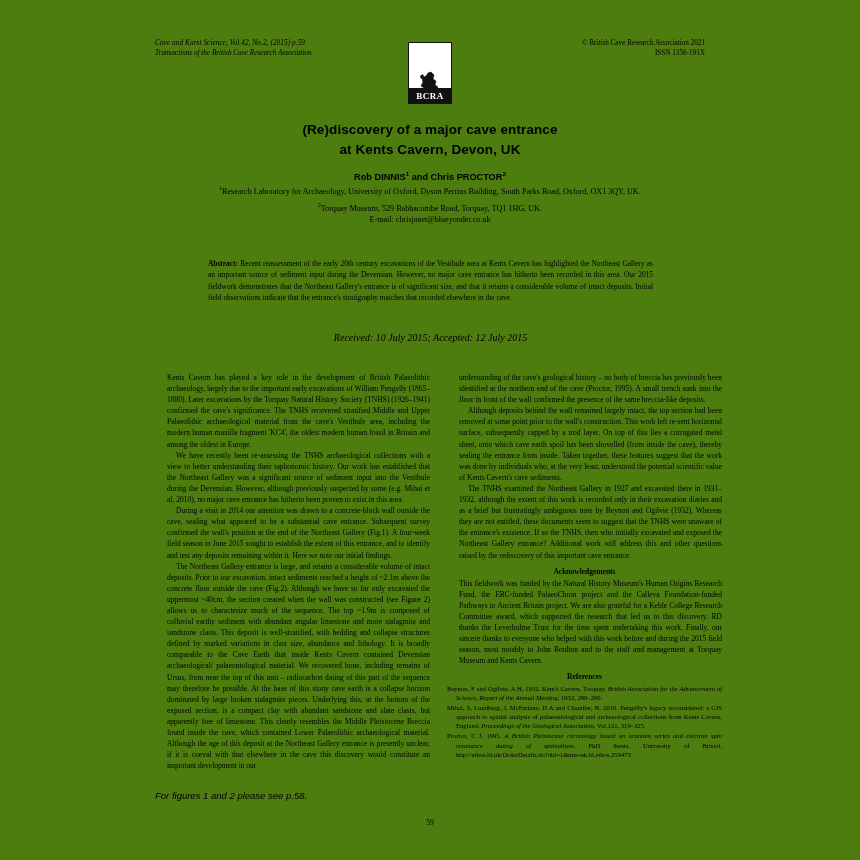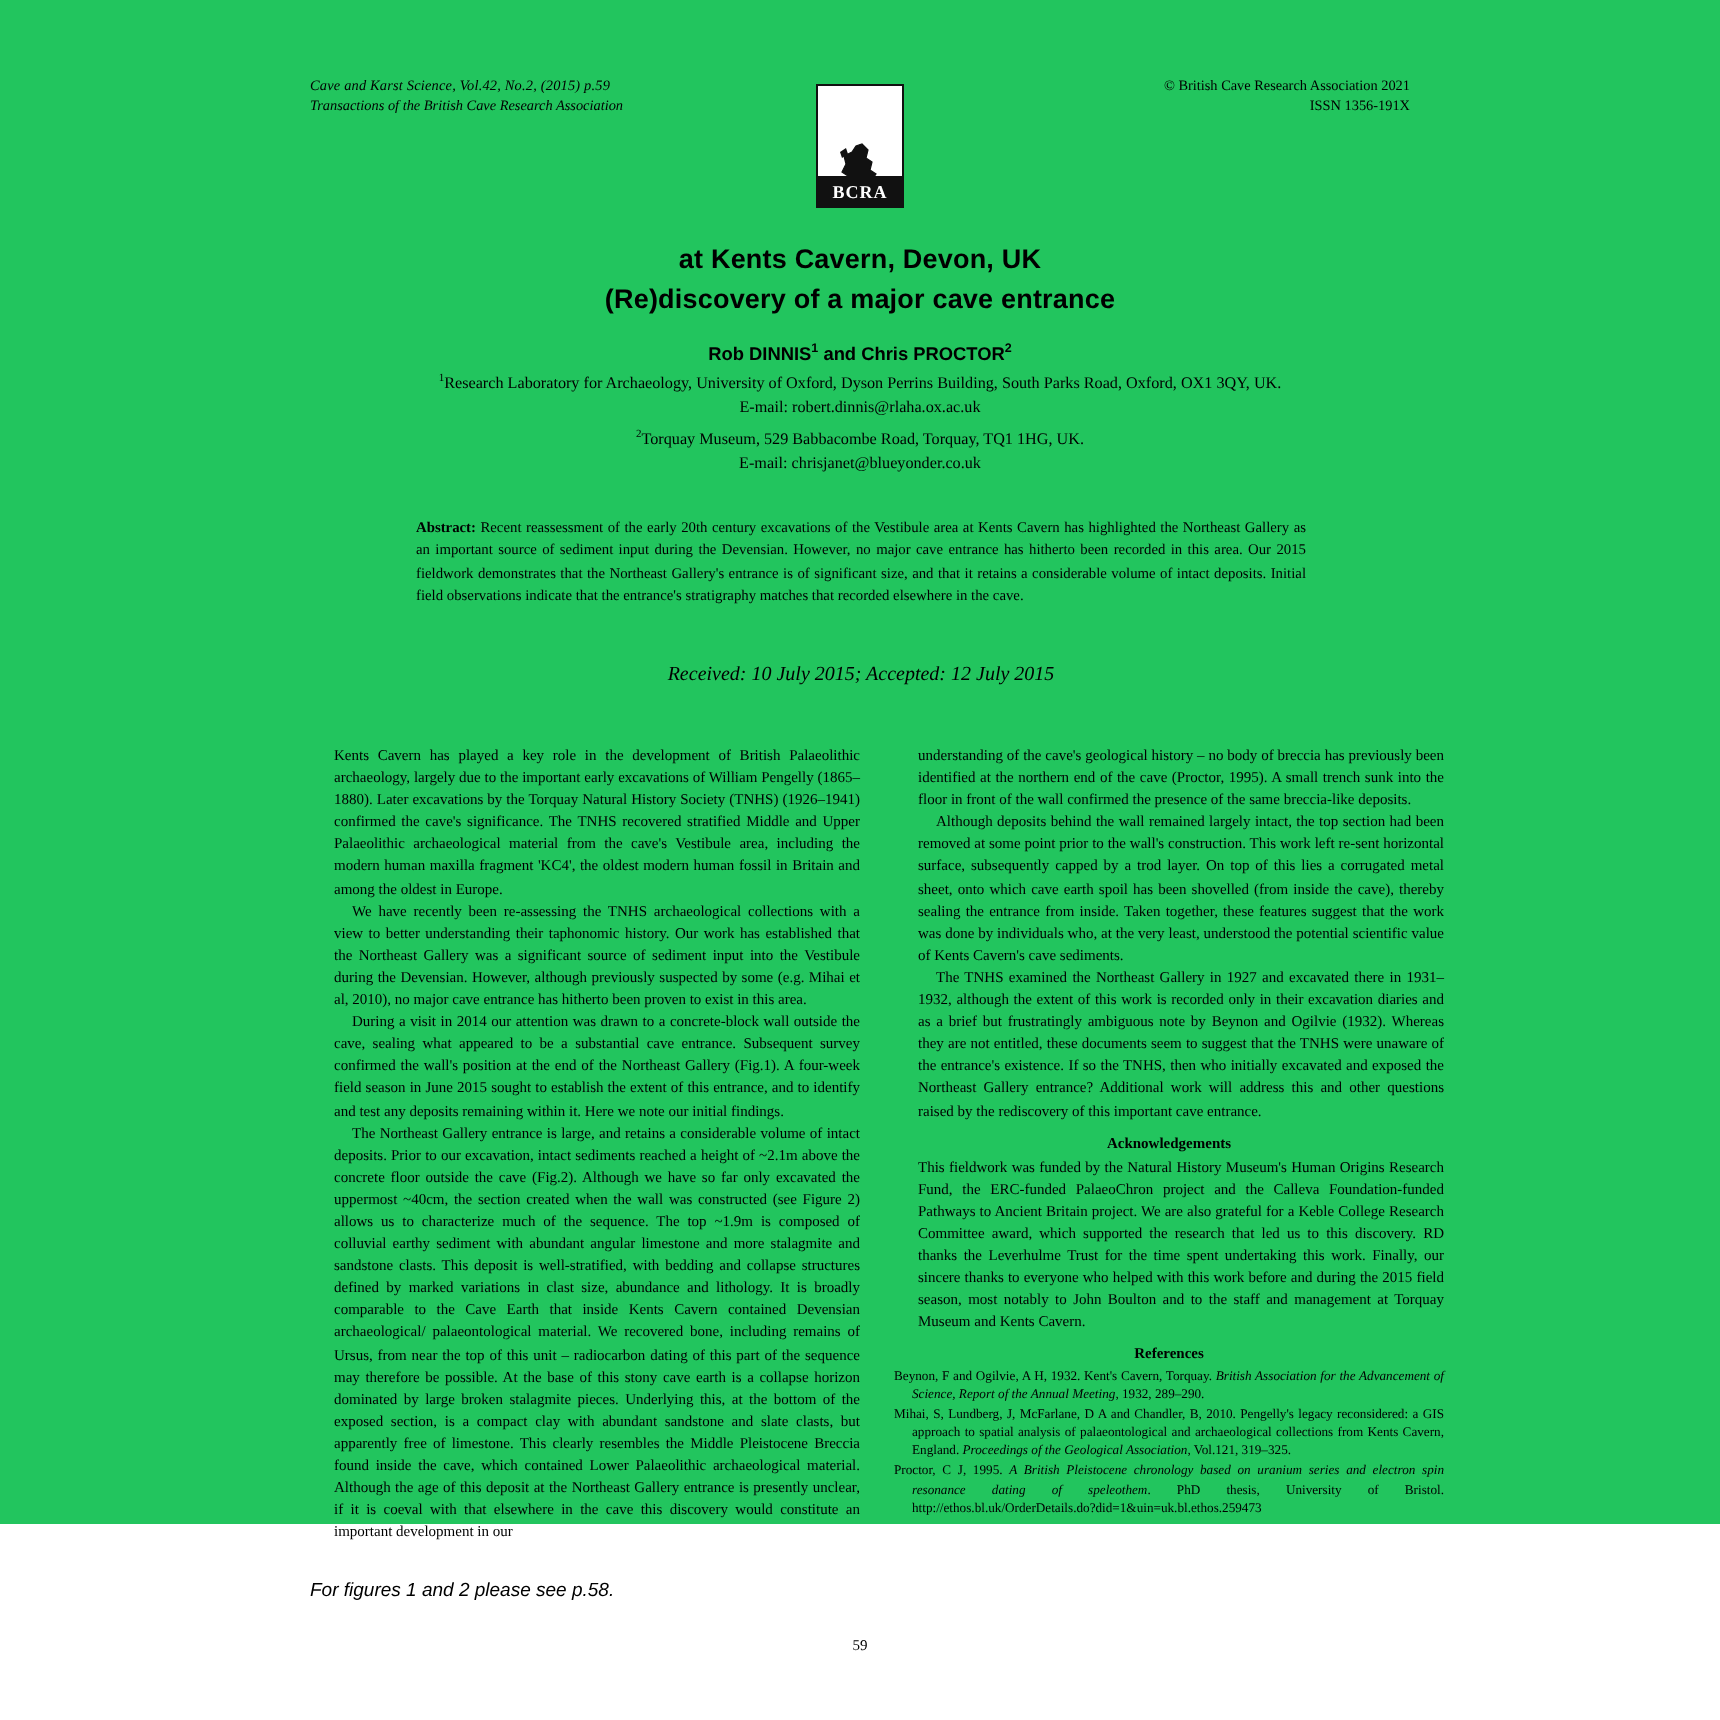--- a/index.html
+++ b/index.html
@@ -12,22 +12,22 @@
     height: 860px;
     font-family: "Liberation Serif", serif;
     color: #000000;
     position: relative;
     overflow: hidden;
   }
   .page {
     position: absolute;
     left: 0; top: 0;
     width: 860px;
-    height: 762px;
-    background: #22c55e;
+    height: 860px;
+    background: #4d7c0f;
   }
   
   .header {
     position: absolute;
     left: 155px;
     top: 38px;
     width: 550px;
     display: flex;
     justify-content: space-between;
     font-size: 7.2px;
@@ -223,32 +223,31 @@
           <path d="M16 1 L19 4 L18 8 L21 10 L20 14 L23 16 L21 19 L22 23 L18 26 L15 25 L13 28 L10 27 L11 23 L8 21 L9 17 L6 15 L8 11 L7 7 L11 5 L13 2 Z" fill="#111" stroke="#111" stroke-width="0.6"></path>
           <path d="M5 5 L8 3 L9 6 L6 8 Z" fill="#111"></path>
           <path d="M2 20 L4 19 L4 22 L2 22 Z" fill="#111"></path>
         </svg>
       </div>
       <div class="logo-band">BCRA</div>
     </div>
   </div>
 
   <div class="title">
+    <div>(Re)discovery of a major cave entrance</div>
     <div>at Kents Cavern, Devon, UK</div>
-    <div>(Re)discovery of a major cave entrance</div>
   </div>
 
   <div class="authors">
     <span>Rob DINNIS</span><sup>1</sup><span> and Chris PROCTOR</span><sup>2</sup>
   </div>
 
   <div class="affils">
     <div class="affil">
       <sup>1</sup><span>Research Laboratory for Archaeology, University of Oxford, Dyson Perrins Building, South Parks Road, Oxford, OX1 3QY, UK.</span>
-      <span class="email">E-mail: robert.dinnis@rlaha.ox.ac.uk</span>
     </div>
     <div class="affil" style="margin-top:5px;">
       <sup>2</sup><span>Torquay Museum, 529 Babbacombe Road, Torquay, TQ1 1HG, UK.</span>
       <span class="email">E-mail: chrisjanet@blueyonder.co.uk</span>
     </div>
   </div>
 
   <div class="abstract">
     <b>Abstract:</b><span> Recent reassessment of the early 20th century excavations of the Vestibule area at Kents Cavern has highlighted the Northeast Gallery as an important source of sediment input during the Devensian. However, no major cave entrance has hitherto been recorded in this area. Our 2015 fieldwork demonstrates that the Northeast Gallery's entrance is of significant size, and that it retains a considerable volume of intact deposits. Initial field observations indicate that the entrance's stratigraphy matches that recorded elsewhere in the cave.</span>
   </div>

